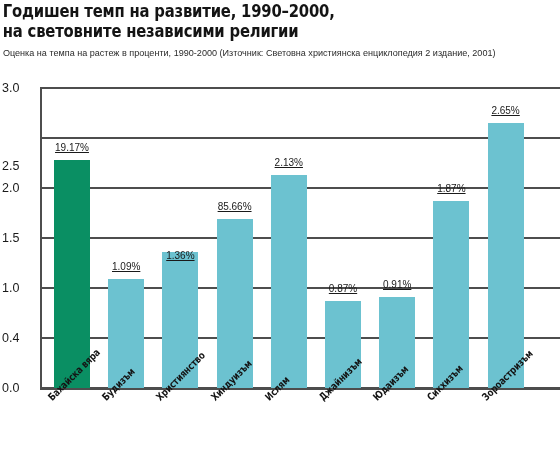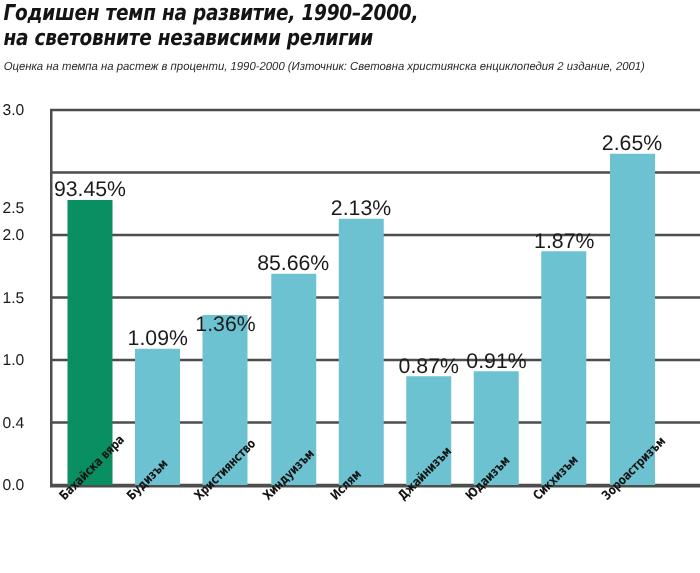--- a/index.html
+++ b/index.html
@@ -6,21 +6,21 @@
   body{
     width:560px;height:458px;
     background:#ffffff;
     font-family:"Liberation Sans", sans-serif;
     color:#1a1a1a;
     overflow:hidden;
     position:relative;
   }
 
   
-  #header{position:absolute;left:0;top:0;width:560px;font-style:italic;}
+  #header{position:absolute;left:0;top:0;width:560px;}
   #chart-title{
     font-family:"DejaVu Sans Condensed","Liberation Sans", sans-serif;
     font-weight:bold;
     font-size:17.5px;
     line-height:19.5px;
     letter-spacing:-0.2px;
     color:#141414;
     padding:2px 0 0 3px;
     white-space:pre-line;
     transform:scaleX(0.94);
@@ -72,26 +72,27 @@
   }
   .gridline.baseline{height:2.5px;background:#4d4d4d;}
 
   #bars-layer{position:absolute;left:0;top:0;width:560px;height:396px;}
   .bar{
     position:absolute;
     width:36px;
   }
   .bar-value{
     position:absolute;
-    font-size:17px;
+    font-size:10px;
     color:#1a1a1a;
     text-align:center;
     width:60px;
     font-family:"Liberation Sans", sans-serif;
     white-space:nowrap;
+    text-decoration:underline;
   }
 
   
   #cat-layer{position:absolute;left:0;top:326px;width:560px;height:132px;}
   .cat-label{
     position:absolute;
     font-family:"DejaVu Sans Condensed","Liberation Sans", sans-serif;
     font-weight:bold;
     font-size:10.2px;
     color:#141414;
@@ -126,21 +127,21 @@
         <div class="gridline" style="top: 275px;"></div>
         <div class="gridline" style="top: 225px;"></div>
         <div class="gridline" style="top: 175px;"></div>
         <div class="gridline" style="top: 125px;"></div>
         <div class="gridline" style="top: 75px;"></div>
         <div class="gridline" style="top: 25px;"></div>
       </div>
     <div id="axis-left"></div>
     <div id="bars-layer">
         <div class="bar" style="left: 54px; top: 98px; height: 228px; background: rgb(10, 143, 99);"></div>
-        <div class="bar-value" style="left: 42px; top: 80px;">93.45%</div>
+        <div class="bar-value" style="left: 42px; top: 80px;">19.17%</div>
         <div class="bar" style="left: 108.2px; top: 217px; height: 109px; background: rgb(108, 194, 208);"></div>
         <div class="bar-value" style="left: 96.2px; top: 199px;">1.09%</div>
         <div class="bar" style="left: 162.4px; top: 190px; height: 136px; background: rgb(108, 194, 208);"></div>
         <div class="bar-value" style="left: 150.4px; top: 188px;">1.36%</div>
         <div class="bar" style="left: 216.6px; top: 157px; height: 169px; background: rgb(108, 194, 208);"></div>
         <div class="bar-value" style="left: 204.6px; top: 139px;">85.66%</div>
         <div class="bar" style="left: 270.8px; top: 113px; height: 213px; background: rgb(108, 194, 208);"></div>
         <div class="bar-value" style="left: 258.8px; top: 95px;">2.13%</div>
         <div class="bar" style="left: 325px; top: 239px; height: 87px; background: rgb(108, 194, 208);"></div>
         <div class="bar-value" style="left: 313px; top: 221px;">0.87%</div>

